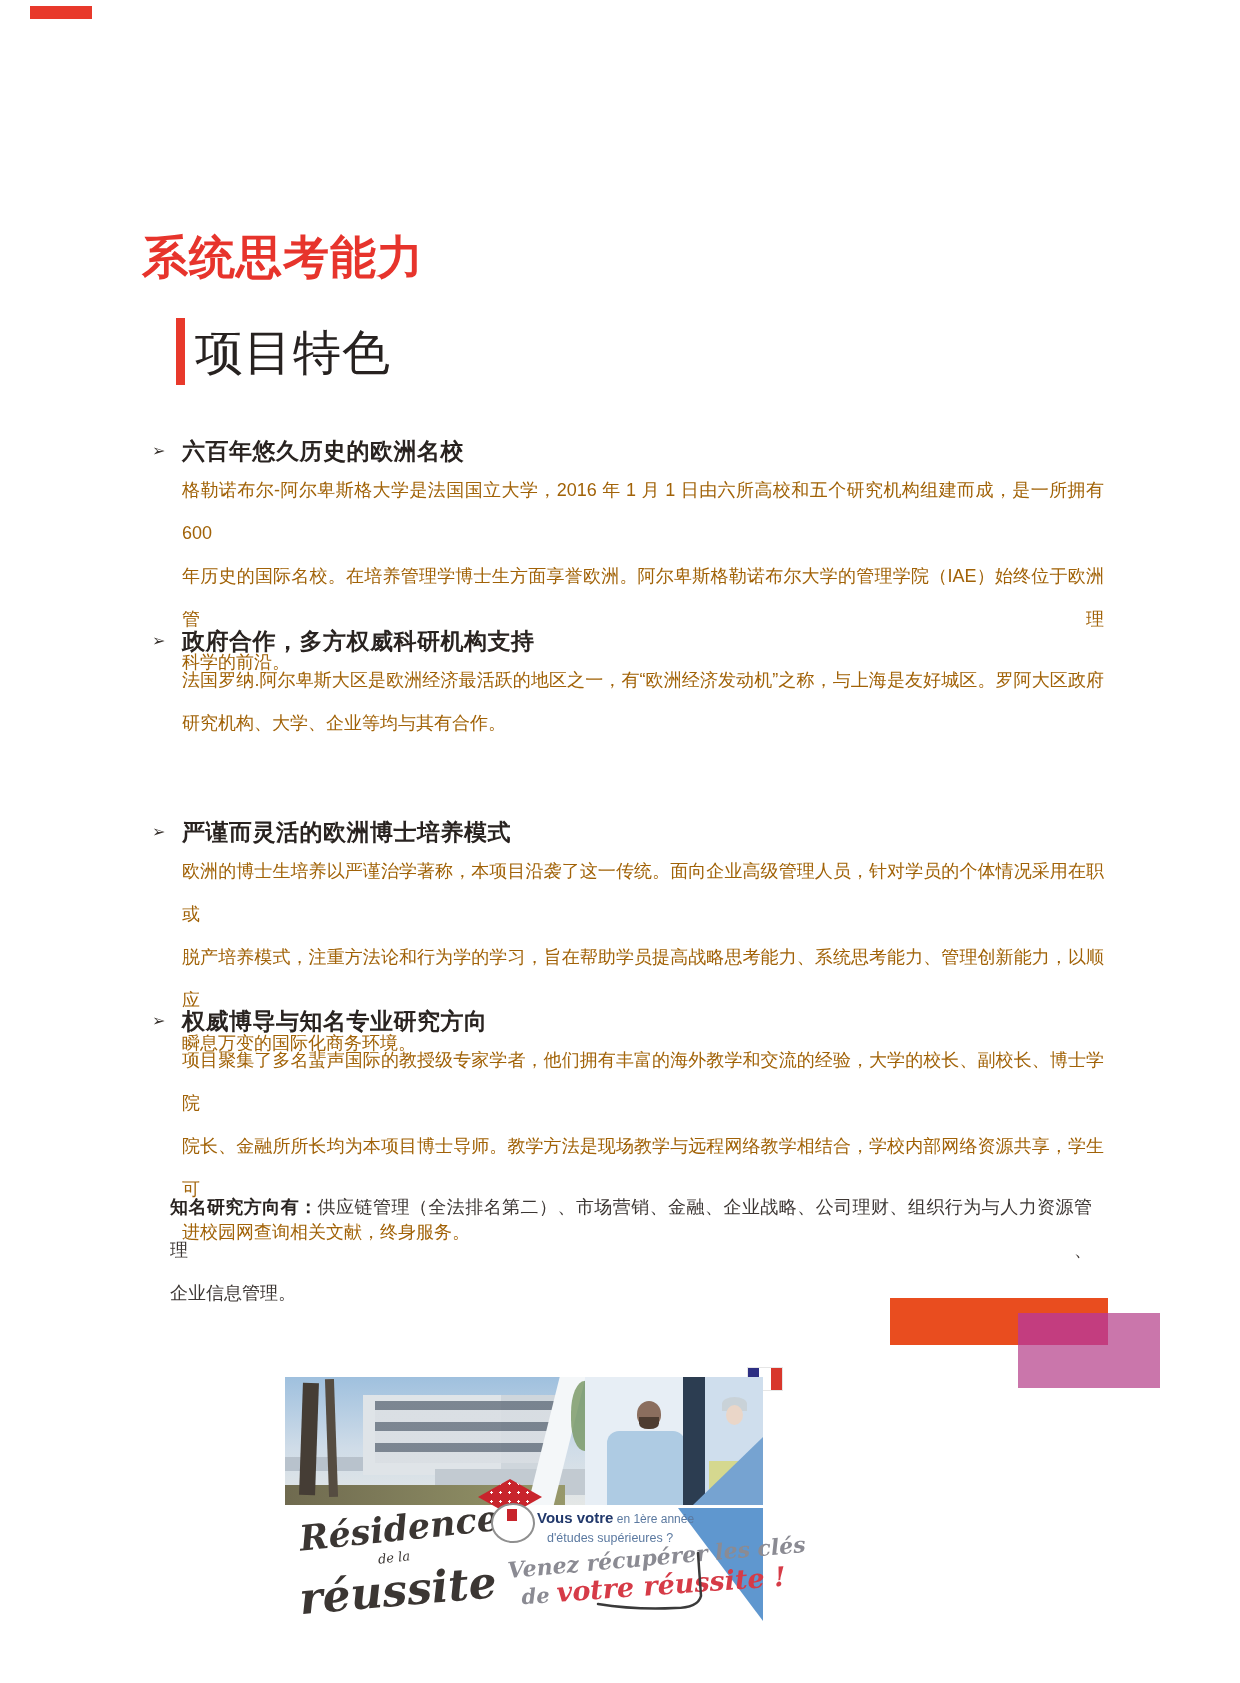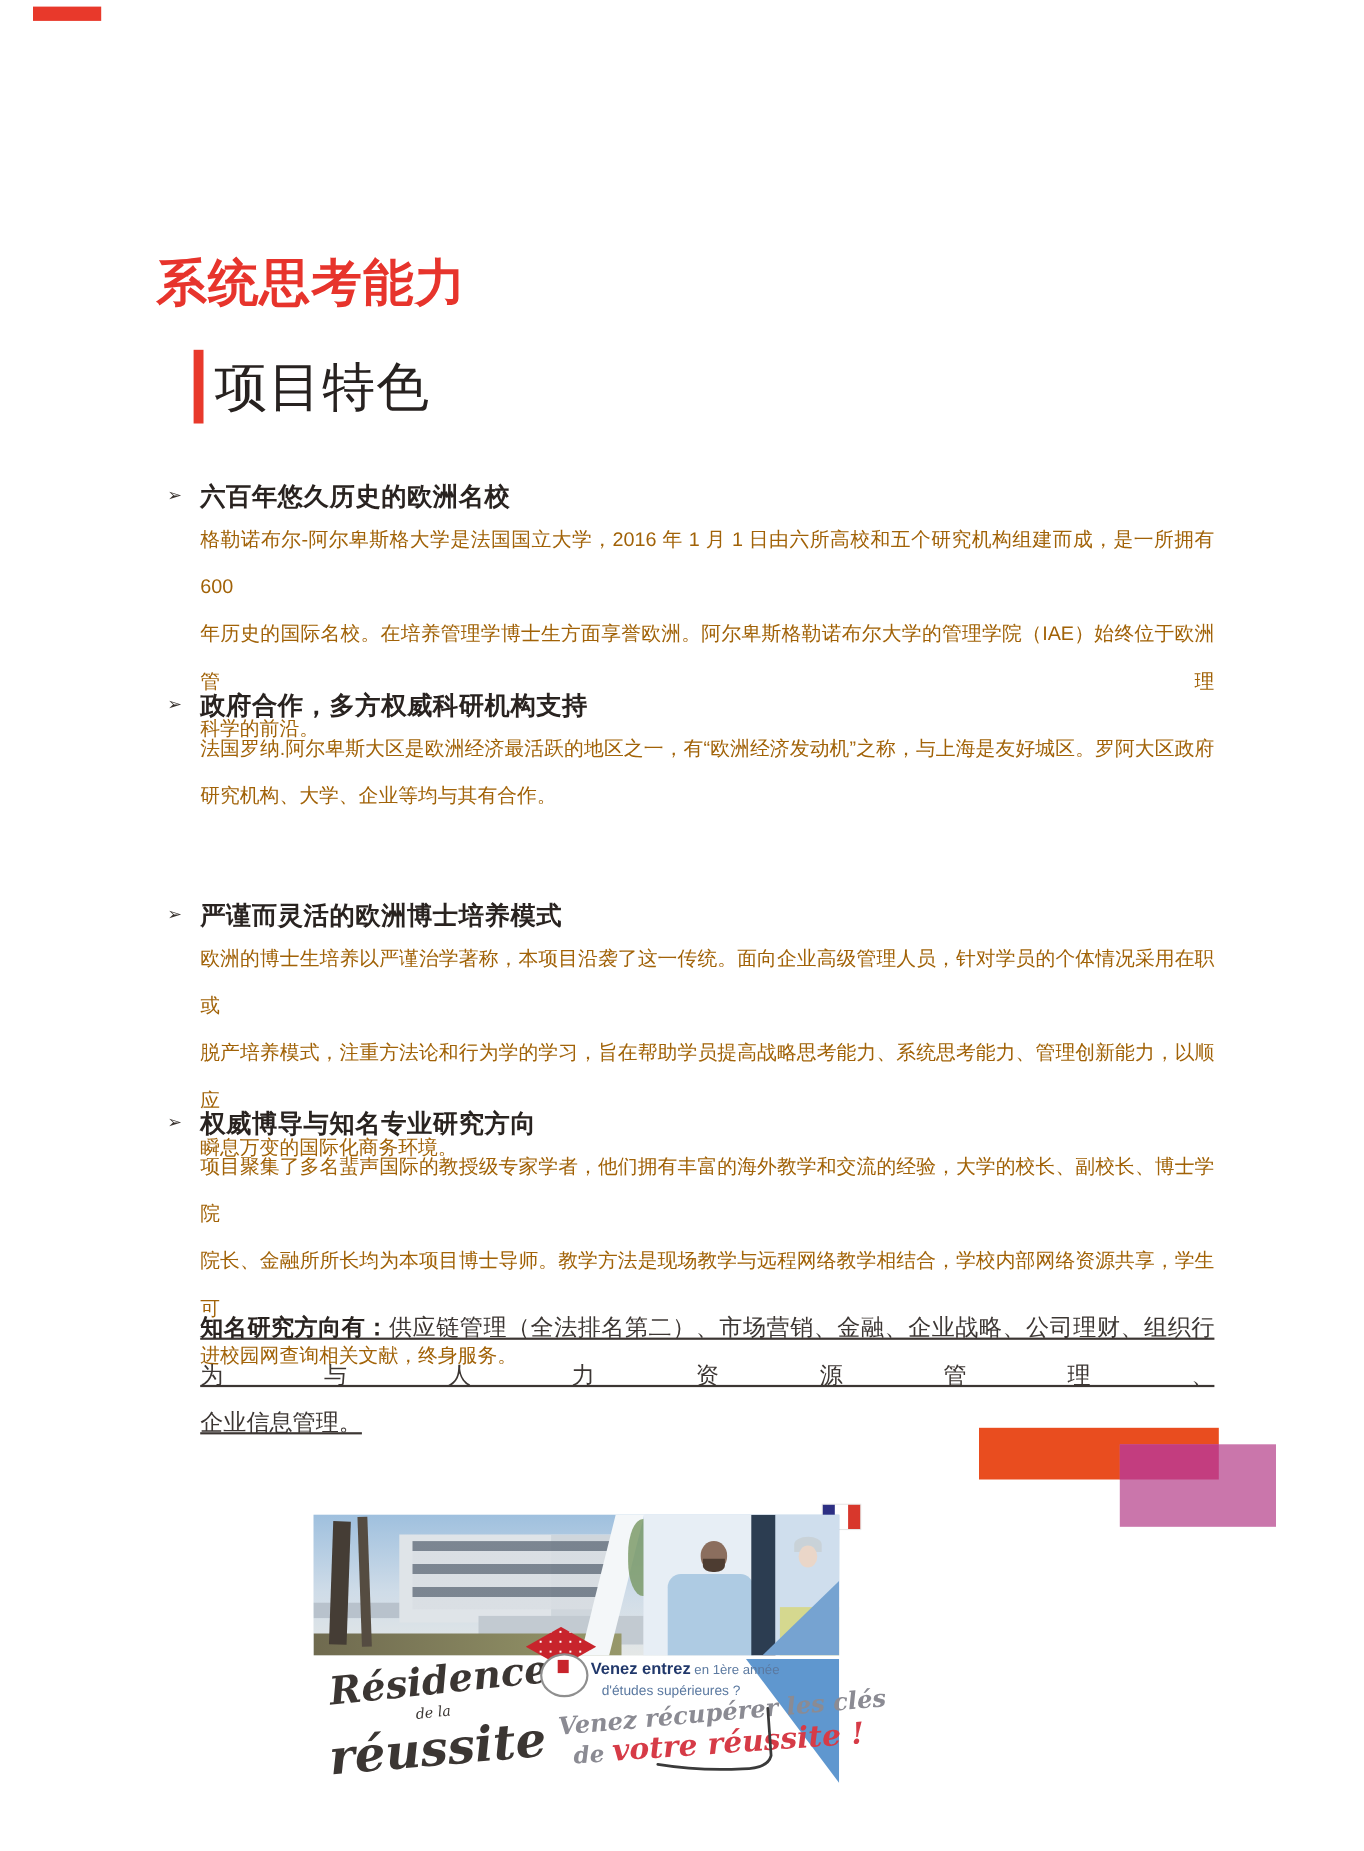--- a/index.html
+++ b/index.html
@@ -152,21 +152,21 @@
     <span class="bullet">➢</span>
     <span class="sec-title">权威博导与知名专业研究方向</span>
   </div>
   <div class="sec-body">
     <div class="jline">项目聚集了多名蜚声国际的教授级专家学者，他们拥有丰富的海外教学和交流的经验，大学的校长、副校长、博士学院</div>
     <div class="jline">院长、金融所所长均为本项目博士导师。教学方法是现场教学与远程网络教学相结合，学校内部网络资源共享，学生可</div>
     <div class="jlast">进校园网查询相关文献，终身服务。</div>
   </div>
 </div>
 
-<div class="abs" style="left:182px;top:1186px;width:922px;font-size:21px;line-height:43px;text-decoration:underline;">
+<div class="abs" style="left:170px;top:1186px;width:922px;font-size:18px;line-height:43px;">
   <div class="jline">
     <span class="lead-bold">知名研究方向有：</span><span>供应链管理（全法排名第二）、市场营销、金融、企业战略、公司理财、组织行为与人力资源管理、</span>
   </div>
   <div class="jlast">企业信息管理。</div>
 </div>
 
 <div class="abs rect-orange"></div>
 <div class="abs rect-pink"></div>
 <div class="abs rect-overlap"></div>
 
@@ -206,21 +206,21 @@
     <div class="res1">Résidence</div>
     <div class="res2">de la</div>
     <div class="res3">réussite</div>
   </div>
 
   <div class="abs cap"></div>
   <div class="abs cap-circle"></div>
   <div class="abs cap-tassel"></div>
 
   <div class="abs entrez">
-    <div><span class="l1b">Venez entrez</span><span class="l1r"> en 1ère année</span></div>
+    <div><span class="l1b">Vous votre</span><span class="l1r"> en 1ère année</span></div>
     <div class="l2">d'études supérieures ?</div>
   </div>
 
   <div class="abs cursive1">Venez récupérer les clés</div>
   <div class="abs cursive2">
     <span class="gray">de </span><span class="red">votre réussite !</span>
   </div>
 
   <svg class="abs tail-svg" viewBox="0 0 150 75" xmlns="http://www.w3.org/2000/svg">
     <path d="M118,5 L121,48 Q118,60 95,60 Q55,62 18,56" fill="none" stroke="#3a3a3a" stroke-width="2.5" stroke-linecap="round"></path>

